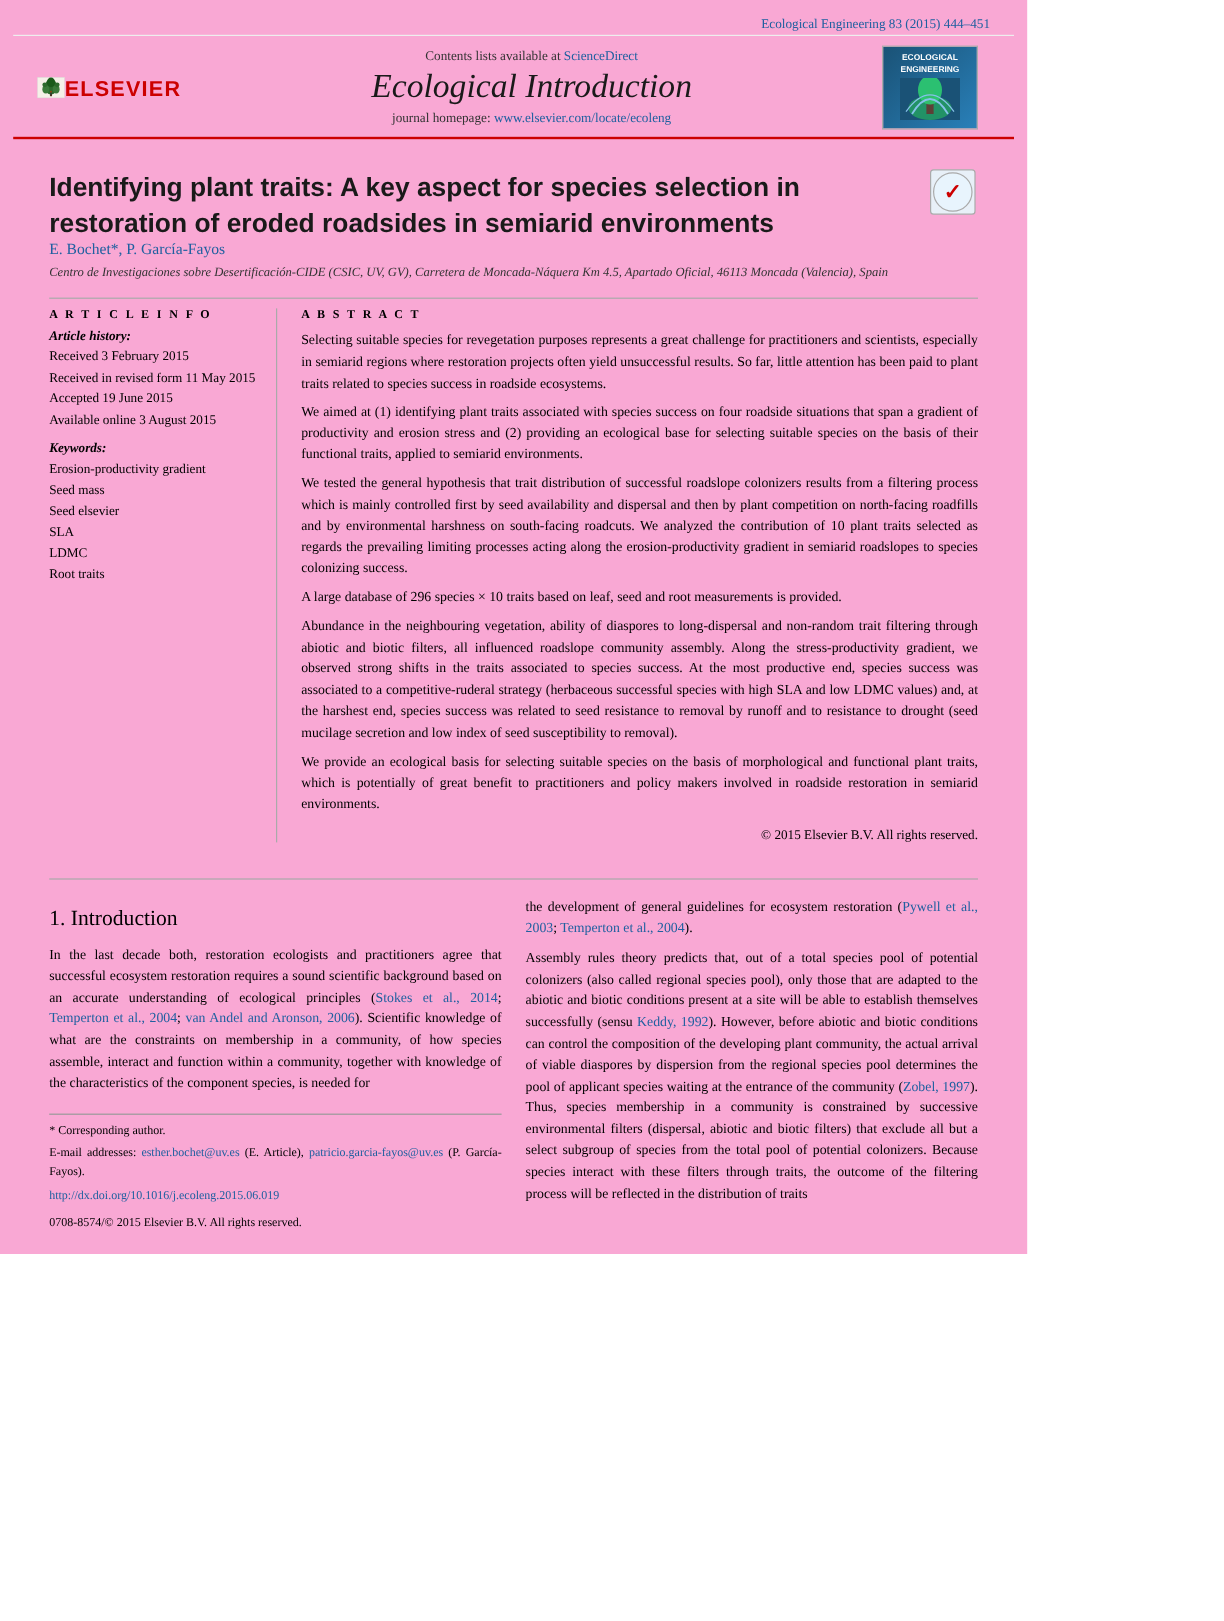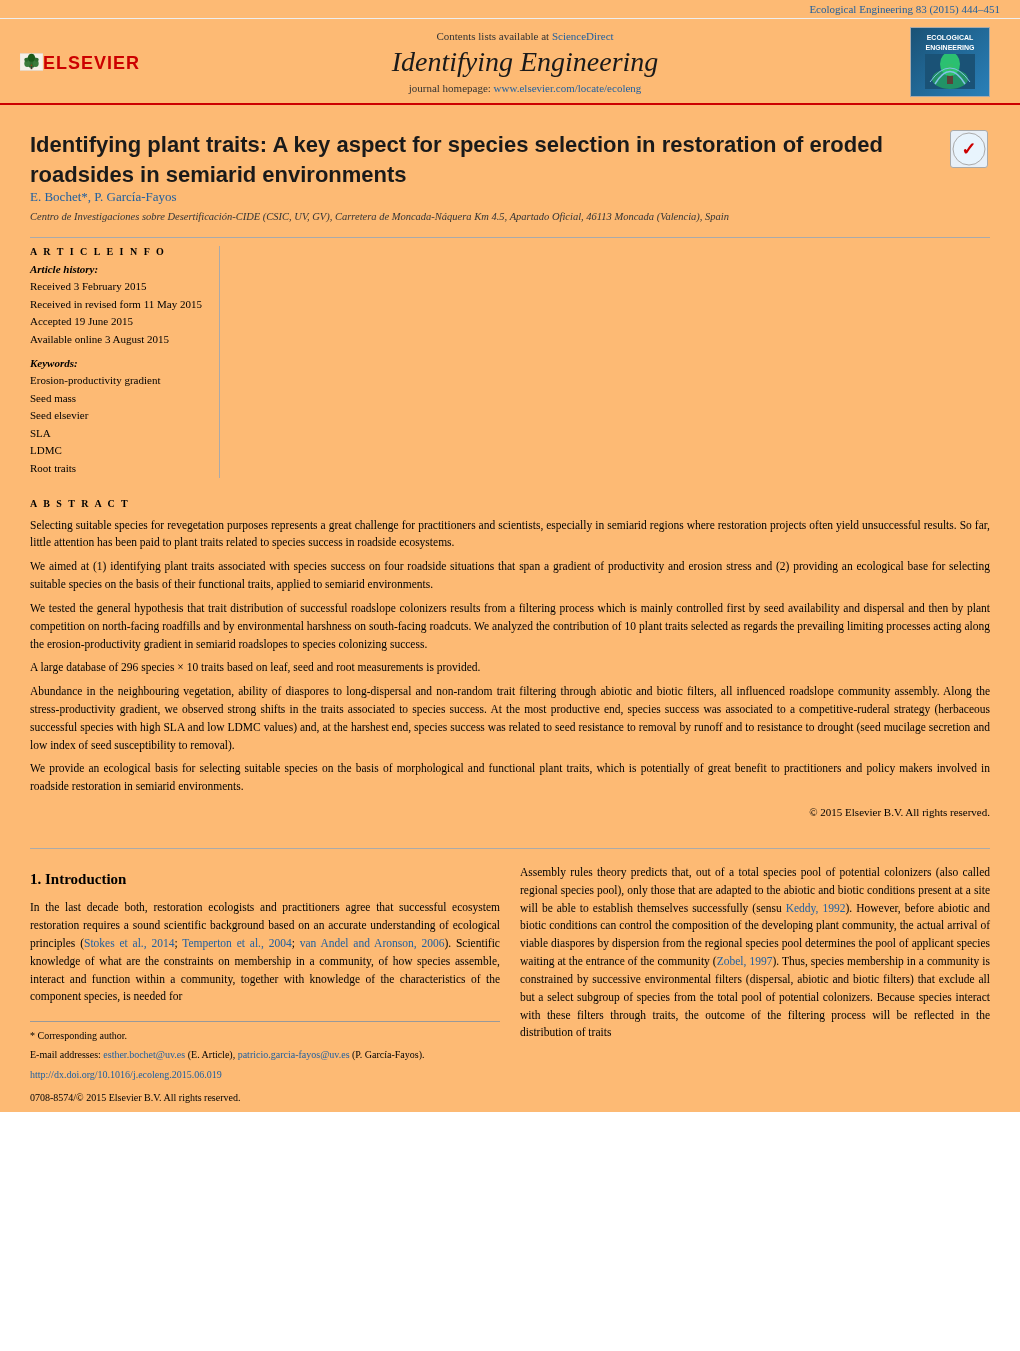--- a/index.html
+++ b/index.html
@@ -5,23 +5,23 @@
     * { margin: 0; padding: 0; box-sizing: border-box; }
     body {
       font-family: 'Times New Roman', Times, serif;
       background: #fff;
       width: 1020px;
       min-height: 1351px;
       font-size: 13px;
       color: #000;
     }
     .page {
-      width: 1020px;
-      background: #fdba74;
-      padding: 0;
+      width: 856px;
+      background: #f9a8d4;
+      padding: 11px;
     }
     
     .journal-header {
       border-bottom: 2px solid #c00;
       padding: 8px 20px 6px 20px;
       display: flex;
       align-items: center;
       justify-content: space-between;
     }
     .header-logo-left {
@@ -159,21 +159,20 @@
       line-height: 1.4;
     }
 
     
     .two-column {
       display: flex;
       gap: 20px;
       margin-top: 10px;
       border-top: 1px solid #aaa;
       padding-top: 8px;
-      flex-direction: column;
     }
     .article-info {
       width: 190px;
       flex-shrink: 0;
       border-right: 1px solid #aaa;
       padding-right: 15px;
       font-size: 11px;
     }
     .article-info .section-header {
       font-size: 10px;
@@ -234,22 +233,22 @@
       gap: 20px;
       padding: 0 30px;
       font-size: 11.5px;
     }
     .body-col {
       flex: 1;
       text-align: justify;
       line-height: 1.55;
     }
     .body-col h2 {
-      font-size: 15px;
-      font-weight: bold;
+      font-size: 18px;
+      font-weight: normal;
       margin-bottom: 8px;
       margin-top: 4px;
       color: #000;
     }
     .body-col p {
       margin-bottom: 7px;
     }
     .body-col a { color: #2060a0; text-decoration: none; }
     .body-col .footnote-section {
       margin-top: 15px;
@@ -293,21 +292,21 @@
         </svg>
         <div class="elsevier-text">ELSEVIER</div>
       </div>
     </div>
 
     <div class="header-center">
       <div class="contents-line">
         <span>Contents lists available at</span>
         <a href="#">ScienceDirect</a>
       </div>
-      <div class="journal-title">Identifying Engineering</div>
+      <div class="journal-title">Ecological Introduction</div>
       <div class="homepage-line">
         <span>journal homepage:</span>
         <a href="#">www.elsevier.com/locate/ecoleng</a>
       </div>
     </div>
 
     <div class="header-logo-right">
       <div class="eco-eng-badge">
         <div class="badge-title">ECOLOGICAL</div>
         <div class="badge-title">ENGINEERING</div>
@@ -409,19 +408,22 @@
       <div class="doi-section">
         <p>
           <a href="#">http://dx.doi.org/10.1016/j.ecoleng.2015.06.019</a>
         </p>
         <p>0708-8574/© 2015 Elsevier B.V. All rights reserved.</p>
       </div>
     </div>
 
     <div class="body-col">
       <p>
+        the development of general guidelines for ecosystem restoration (<a href="#">Pywell et al., 2003</a>; <a href="#">Temperton et al., 2004</a>).
+      </p>
+      <p>
         Assembly rules theory predicts that, out of a total species pool of potential colonizers (also called regional species pool), only those that are adapted to the abiotic and biotic conditions present at a site will be able to establish themselves successfully (sensu <a href="#">Keddy, 1992</a>). However, before abiotic and biotic conditions can control the composition of the developing plant community, the actual arrival of viable diaspores by dispersion from the regional species pool determines the pool of applicant species waiting at the entrance of the community (<a href="#">Zobel, 1997</a>). Thus, species membership in a community is constrained by successive environmental filters (dispersal, abiotic and biotic filters) that exclude all but a select subgroup of species from the total pool of potential colonizers. Because species interact with these filters through traits, the outcome of the filtering process will be reflected in the distribution of traits
       </p>
     </div>
 
   </div>
 
 </div>
 
 </body></html>

